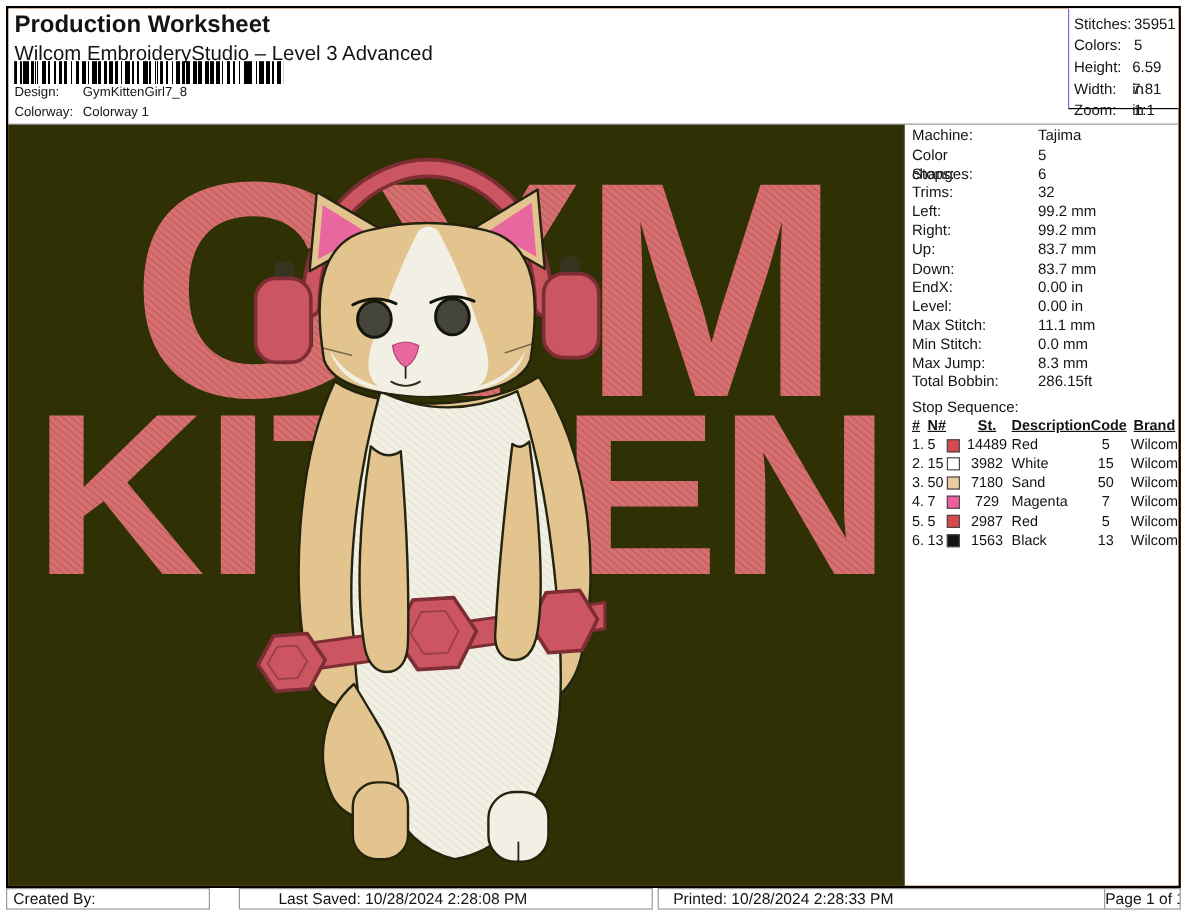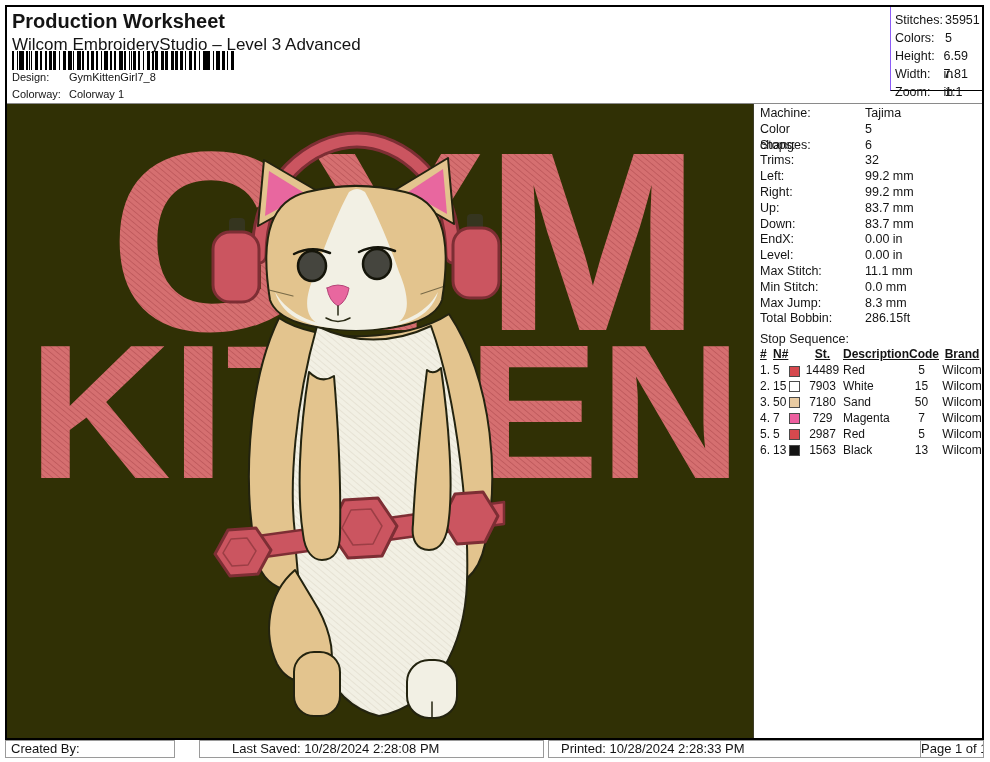--- a/index.html
+++ b/index.html
@@ -262,21 +262,21 @@
           <span class="swatch" style="background: rgb(214, 73, 78);"></span>
           <span class="right">14489</span>
           <span>Red</span>
           <span class="right">5</span>
           <span class="brand-cell">Wilcom</span>
         </div>
         <div class="srow">
           <span>2.</span>
           <span>15</span>
           <span class="swatch" style="background: rgb(255, 255, 255);"></span>
-          <span class="right">7903</span>
+          <span class="right">3982</span>
           <span>White</span>
           <span class="right">15</span>
           <span class="brand-cell">Wilcom</span>
         </div>
         <div class="srow">
           <span>3.</span>
           <span>50</span>
           <span class="swatch" style="background: rgb(233, 203, 162);"></span>
           <span class="right">7180</span>
           <span>Sand</span>

